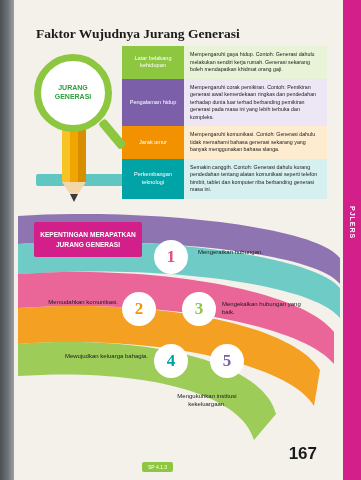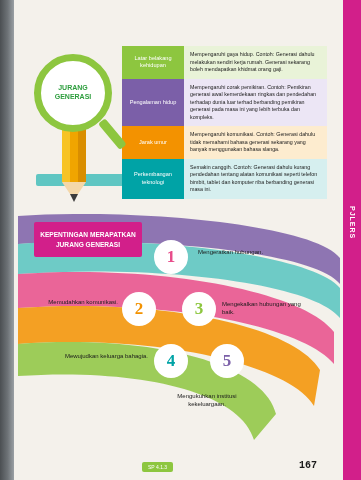--- a/index.html
+++ b/index.html
@@ -188,33 +188,34 @@
   .l4 { left: 48px; top: 138px; width: 86px; text-align: right; }
   .l5 { left: 152px; top: 178px; width: 82px; text-align: center; }
 
   
   .footer-badge {
     position: absolute; left: 128px; bottom: 8px;
     background: #8dc63f; color: #ffffff;
     font-size: 5px; padding: 2px 6px; border-radius: 2px;
   }
   .page-num {
-    position: absolute; right: 26px; bottom: 9px;
-    font-family: Liberation Mono, monospace;
-    font-weight: bold; font-size: 10px; color: #1b1b1b;
+    position: absolute; right: 26px; bottom: 16px;
+    font-family: Liberation Sans, sans-serif;
+    font-weight: bold; font-size: 17px; color: #1b1b1b;
   }
 </style>
 </head>
 <body>
 
 <div class="page">
   <div class="binding"></div>
 
   <div class="content">
 
+    <div class="title">Faktor Wujudnya Jurang Generasi</div>
 
     <div class="graphic">
       <div class="ruler"></div>
       <div class="pencil">
         <div class="eraser"></div>
         <div class="body"></div>
         <div class="tip"></div>
         <div class="lead"></div>
       </div>
       <div class="mag-handle"></div>

